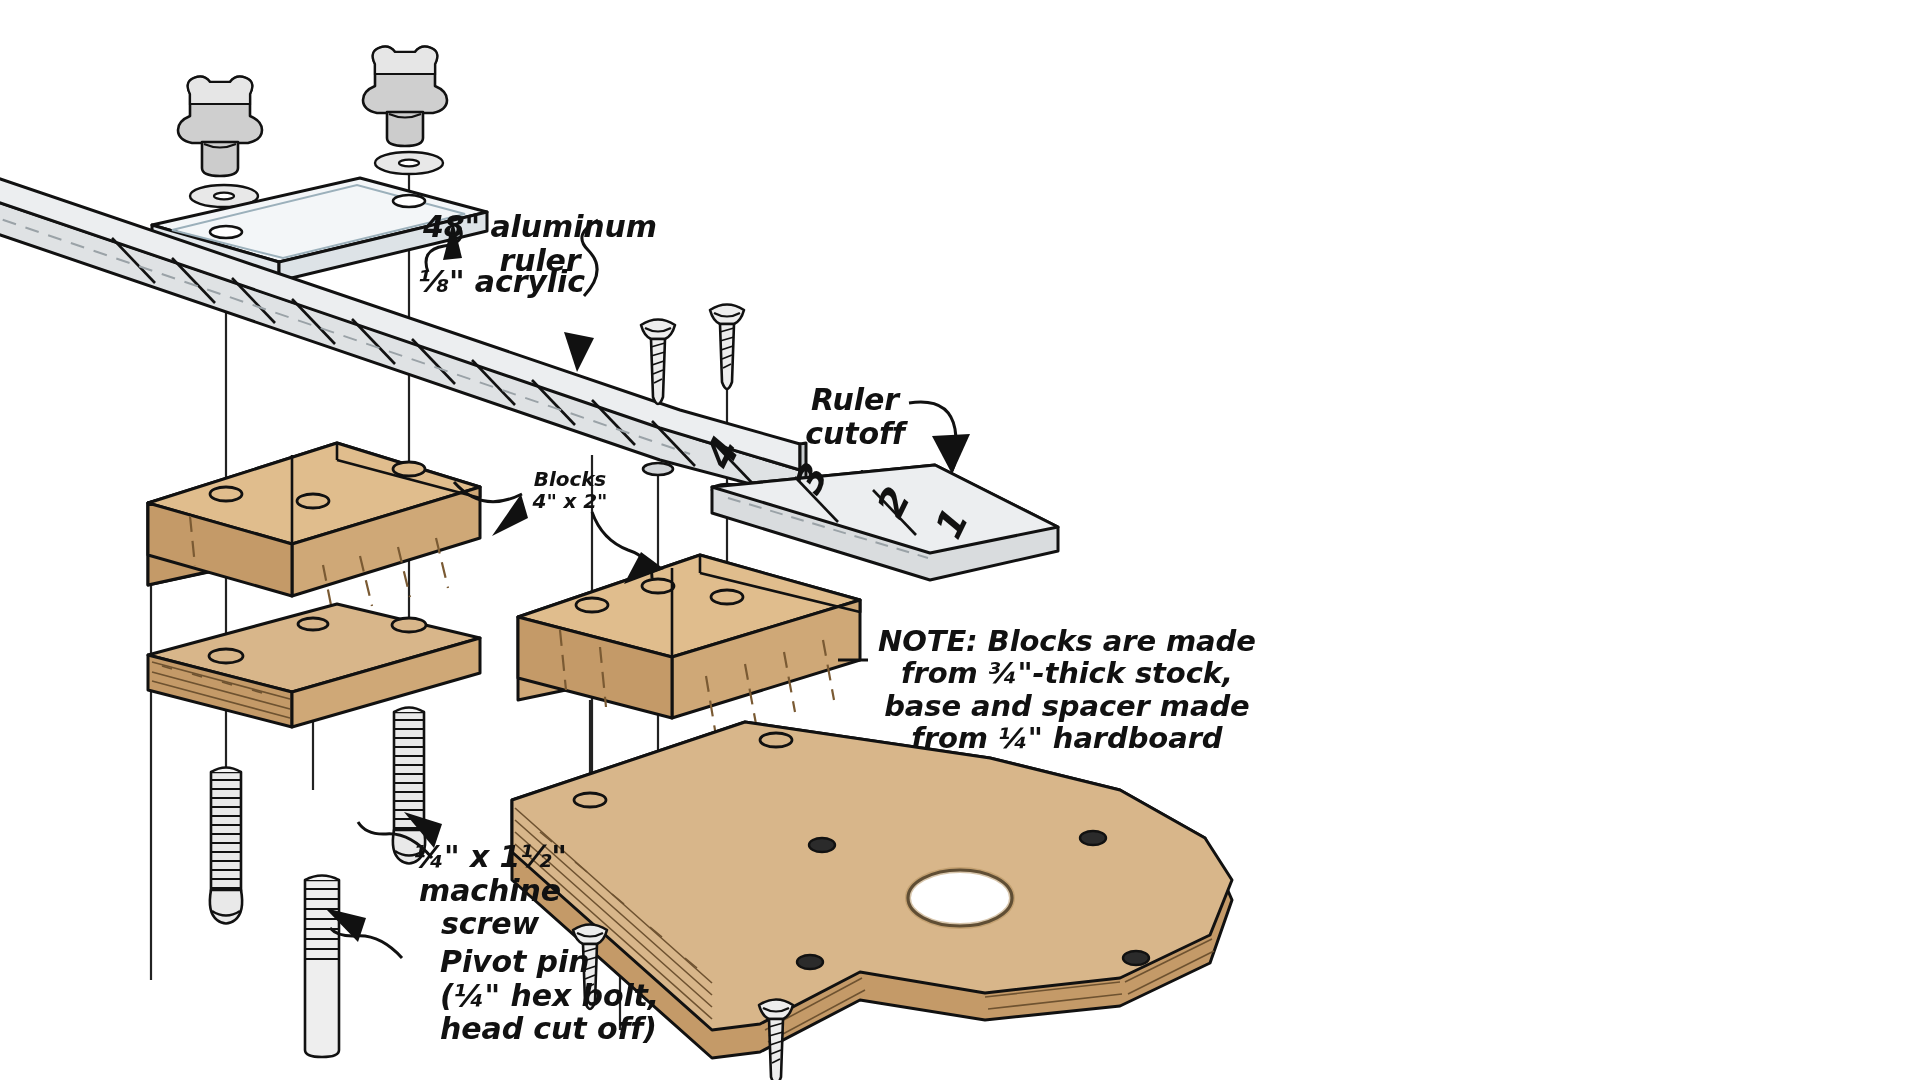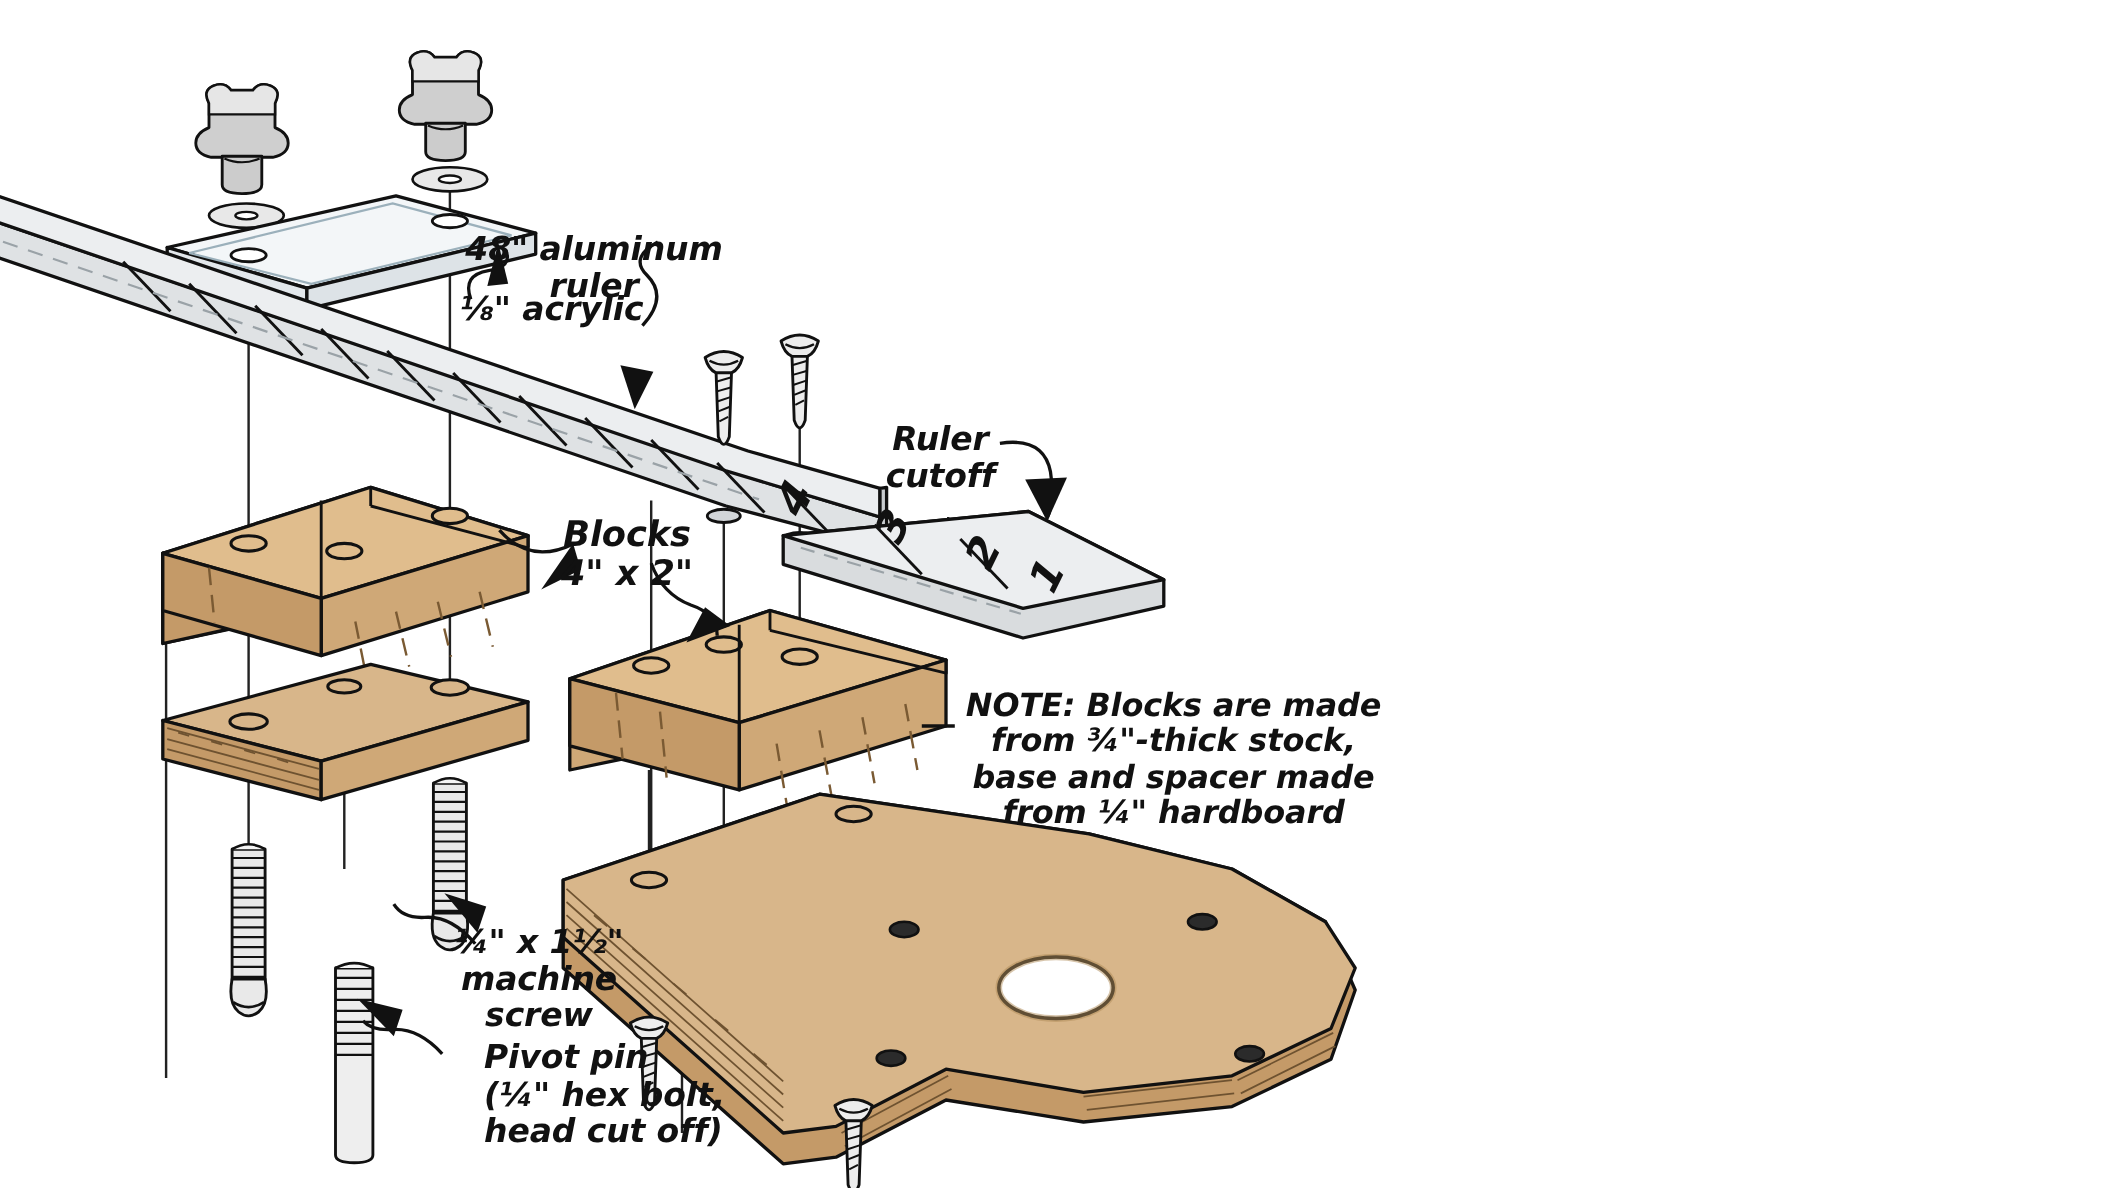--- a/index.html
+++ b/index.html
@@ -32,21 +32,21 @@
     font-weight: 600;
     color: #111111;
     line-height: 1.12;
     white-space: pre;
     letter-spacing: -0.1px;
   }
   .lbl.ctr { text-align: center; }
   .lbl.lft { text-align: left; }
   #lbl-acrylic   { left: 418px; top: 265px;  font-size: 30px; }
   #lbl-ruler48   { left: 540px; top: 210px;  font-size: 30px; transform: translateX(-50%); }
-  #lbl-blocks    { left: 570px; top: 468px;  font-size: 32px; transform: translateX(-50%); }
+  #lbl-blocks    { left: 570px; top: 468px;  font-size: 20px; transform: translateX(-50%); }
   #lbl-cutoff    { left: 855px; top: 383px;  font-size: 30px; transform: translateX(-50%); }
   #lbl-machine   { left: 490px; top: 840px;  font-size: 30px; transform: translateX(-50%); }
   #lbl-pivot     { left: 440px; top: 945px;  font-size: 30px; }
   #lbl-note      { left: 878px; top: 625px;  font-size: 29px; }
   #lbl-note b { font-weight: 800; font-style: italic; }
 </style>
 </head>
 <body>
 
 <div id="stage">

